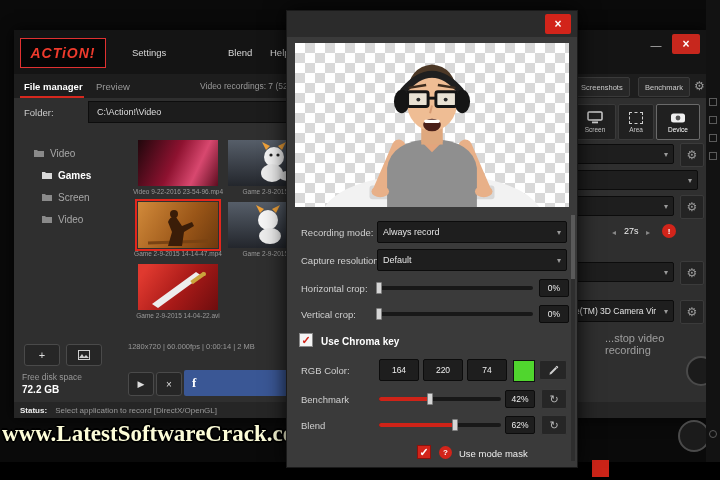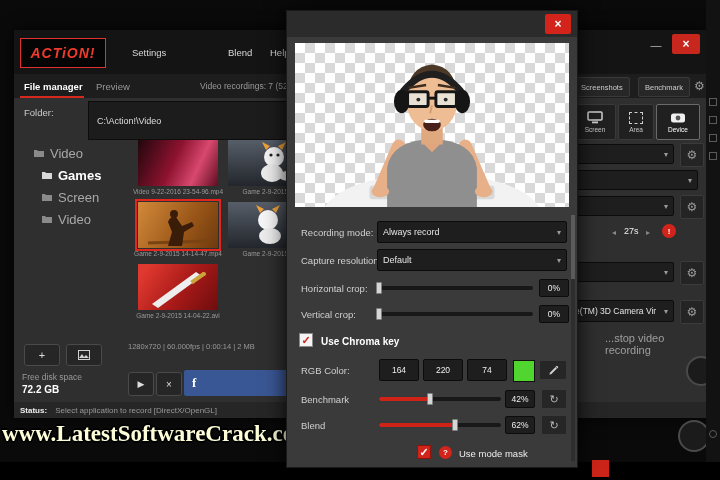--- a/index.html
+++ b/index.html
@@ -22,24 +22,24 @@
 
   #tabbar{position:absolute;left:0;top:44px;width:692px;height:24px;background:#1d1d1d;}
   .tab{position:absolute;top:0;height:24px;display:flex;align-items:center;font-size:9.5px;}
   .tab-underline{position:absolute;left:6px;top:22px;width:64px;height:2px;background:#d6281e;}
   .mini-btn{position:absolute;top:3px;height:18px;background:#272727;border:1px solid #3a3a3a;border-radius:2px;
             display:flex;align-items:center;justify-content:center;font-size:7.5px;color:#ccc;padding:0 6px;}
   .gear{color:#999;font-size:12px;line-height:1;}
 
   #folder-row{position:absolute;left:0;top:68px;width:560px;height:28px;}
   #folder-label{position:absolute;left:10px;top:0;height:28px;display:flex;align-items:center;font-size:9.5px;color:#ccc;}
-  #folder-input{position:absolute;left:74px;top:3px;width:200px;height:39px;background:#1c1c1c;border:1px solid #0d0d0d;
+  #folder-input{position:absolute;left:74px;top:3px;width:200px;height:22px;background:#1c1c1c;border:1px solid #0d0d0d;
                 display:flex;align-items:center;padding:0 8px;font-size:9px;color:#ddd;box-sizing:border-box;}
 
-  .side-item{position:absolute;display:flex;align-items:center;gap:6px;font-size:13px;color:#a8a8a8;height:14px;}
+  .side-item{position:absolute;display:flex;align-items:center;gap:6px;font-size:10px;color:#a8a8a8;height:14px;}
   .side-item.active{color:#fff;font-weight:bold;}
 
   .thumb{position:absolute;width:80px;height:46px;overflow:hidden;}
   .thumb.selected{outline:2px solid #e3261d;outline-offset:1px;}
   .thumb-label{position:absolute;width:92px;text-align:center;font-size:6.5px;color:#9a9a9a;white-space:nowrap;overflow:hidden;}
   .t-red{background:linear-gradient(115deg,#20070c,#8e1230 45%,#d8486f 72%,#5e0d20);}
   .t-fox{background:linear-gradient(180deg,#565e69,#23262c);}
   .t-fight{background:linear-gradient(120deg,#d28a3a,#9a5618 60%,#6e3a0e);}
   .t-sword{background:linear-gradient(125deg,#e0392f 10%,#a81a18 55%,#6e0d0e);}
 

